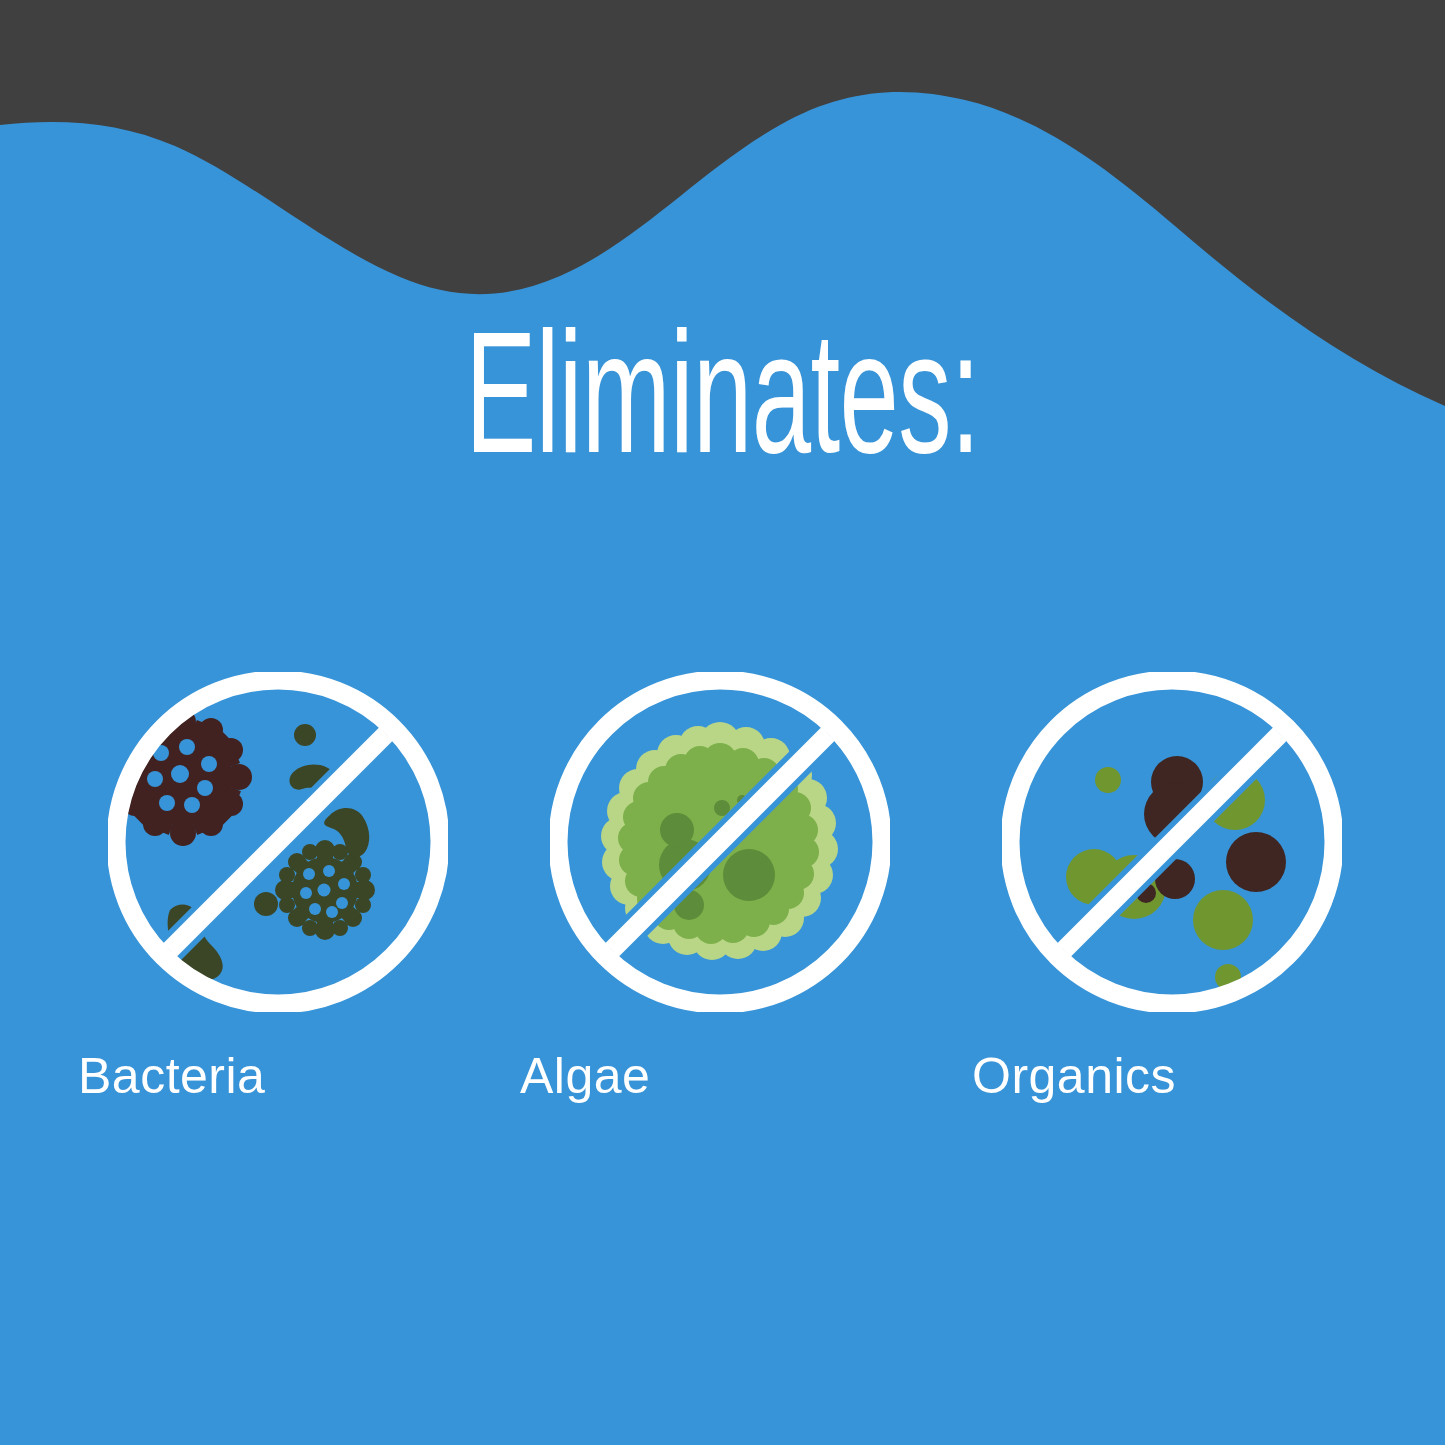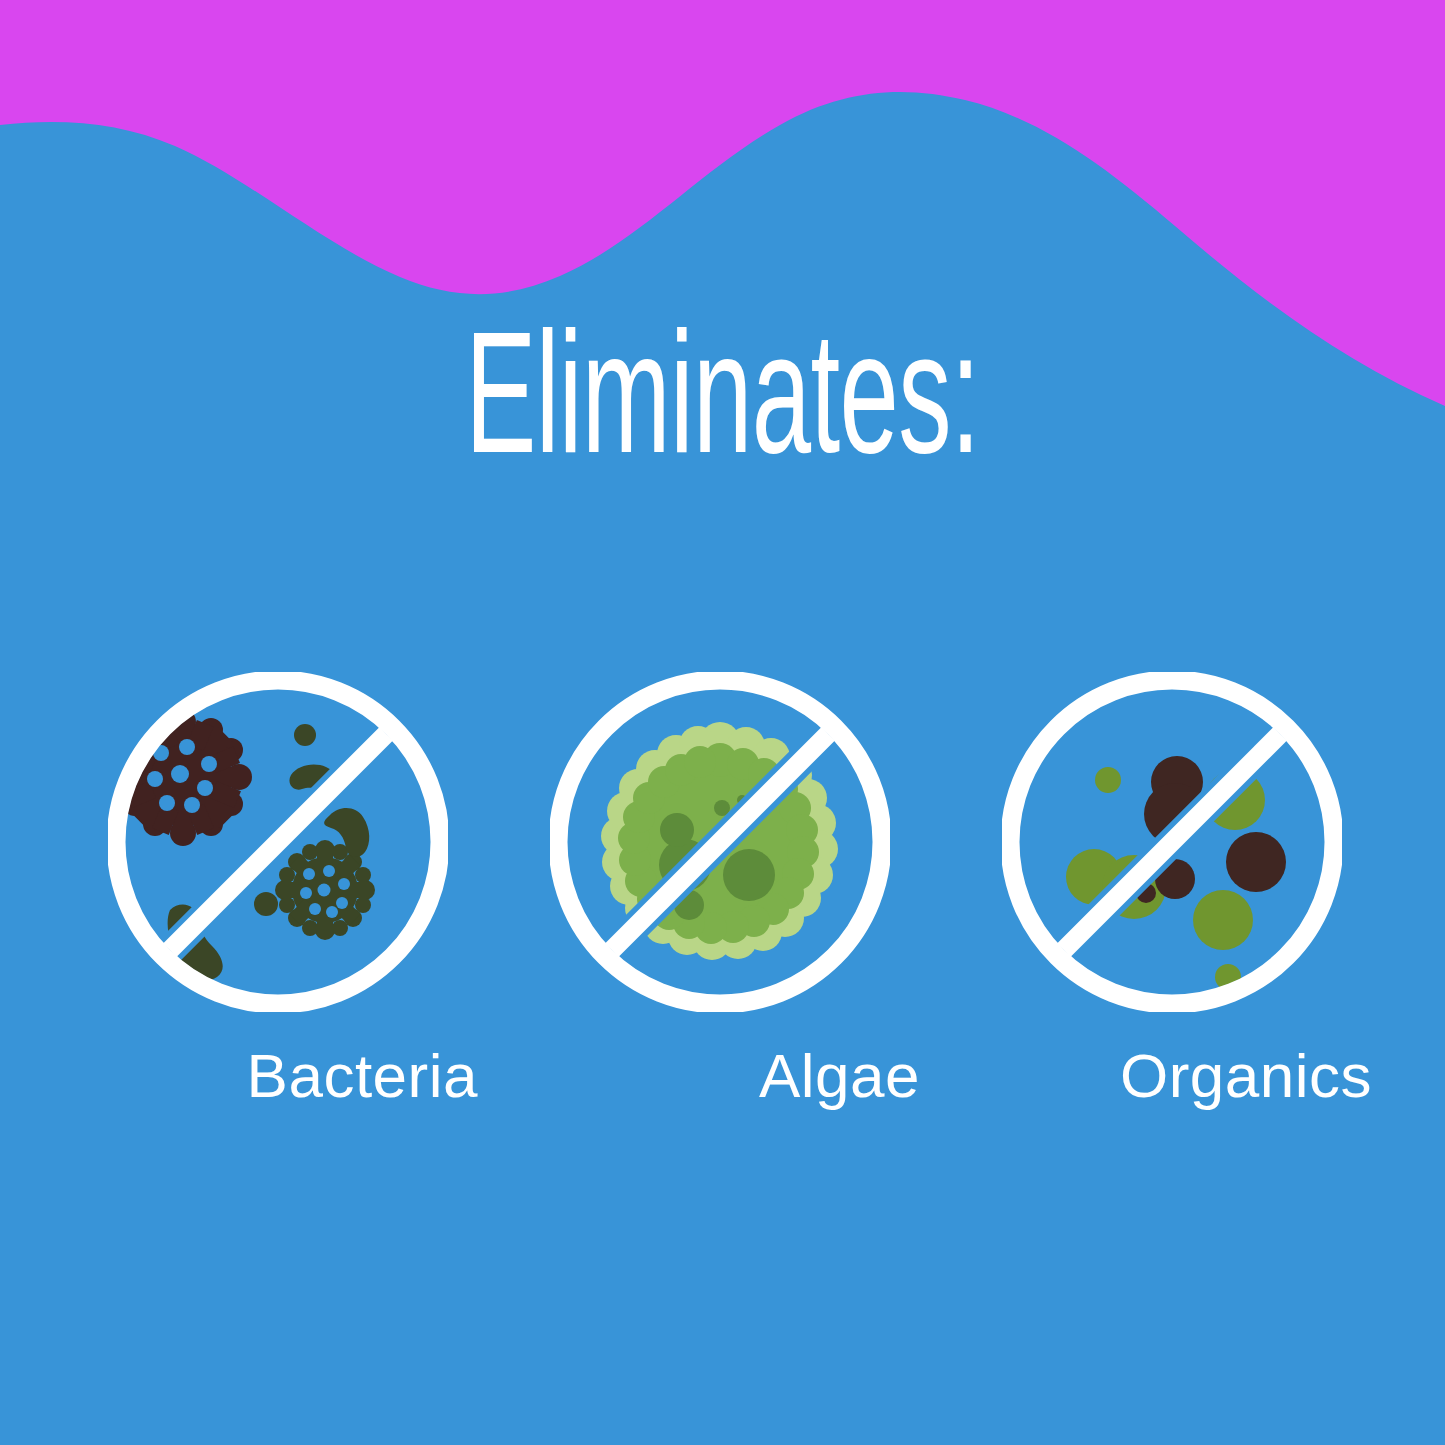--- a/index.html
+++ b/index.html
@@ -11,21 +11,21 @@
   body {
     width: 1445px;
     height: 1445px;
     overflow: hidden;
     font-family: "Liberation Sans", sans-serif;
   }
   #stage {
     position: relative;
     width: 1445px;
     height: 1445px;
-    background: #d946ef;
+    background: #404040;
   }
   #wave-bg {
     position: absolute;
     inset: 0;
     width: 1445px;
     height: 1445px;
   }
   #content {
     position: absolute;
     inset: 0;
@@ -70,24 +70,24 @@
     top: 12px;
     width: 340px;
     height: 340px;
   }
   .icon-wrap svg { display: block; }
   .card-label {
     position: absolute;
     left: 0;
     top: 380px;
     width: 400px;
-    text-align: right;
+    text-align: left;
     color: #ffffff;
     font-family: "Liberation Sans", sans-serif;
-    font-size: 62px;
+    font-size: 50px;
     line-height: 72px;
     font-weight: 400;
     letter-spacing: 0.5px;
     white-space: nowrap;
   }
 </style>
 </head>
 <body>
 
 <div id="stage">

